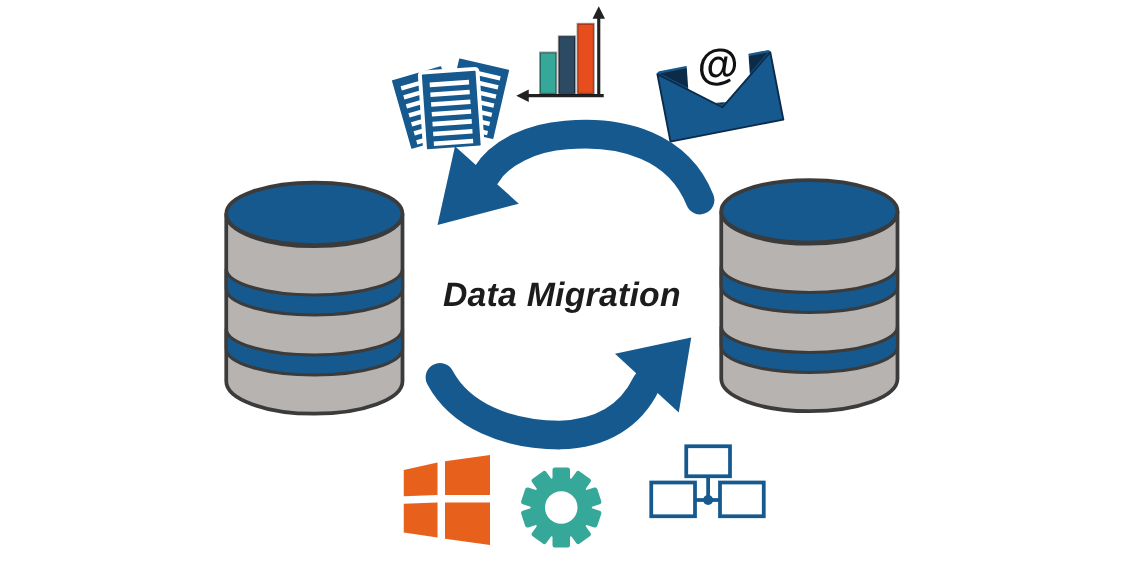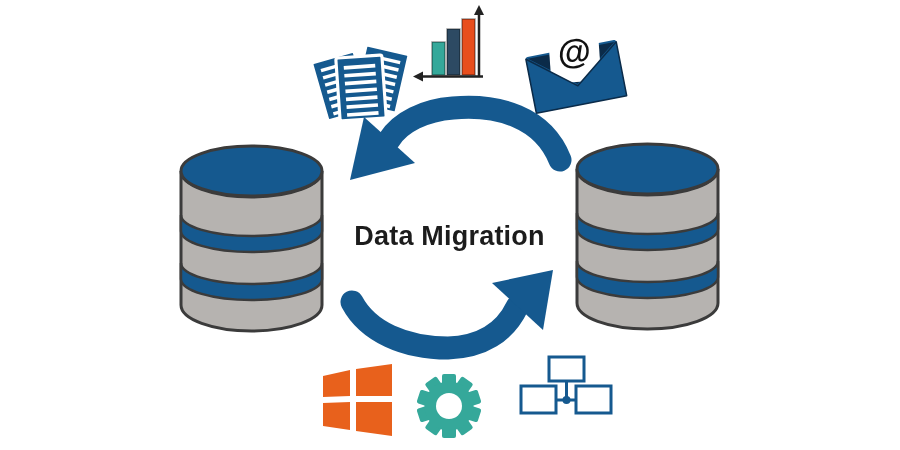--- a/index.html
+++ b/index.html
@@ -11,20 +11,21 @@
     font-family:"Liberation Sans","DejaVu Sans",sans-serif;
   }
   .canvas svg { position:absolute; left:0; top:0; }
   .title {
     position:absolute;
     left:327px; top:221px; width:245px;
     text-align:center;
     font-size:27px; font-weight:700;
     letter-spacing:0.2px;
     color:#1c1c1c;
+    font-style:italic;
   }
   
   .blue   { fill:#15598f; }
   .blue-s { stroke:#15598f; }
   .gray   { fill:#b6b3b0; }
   .olt    { stroke:#3b3b3b; }
   .teal   { fill:#35a89a; }
   .slate  { fill:#2d4a63; }
   .orange { fill:#e84e1d; }
   .win    { fill:#e8611c; }

